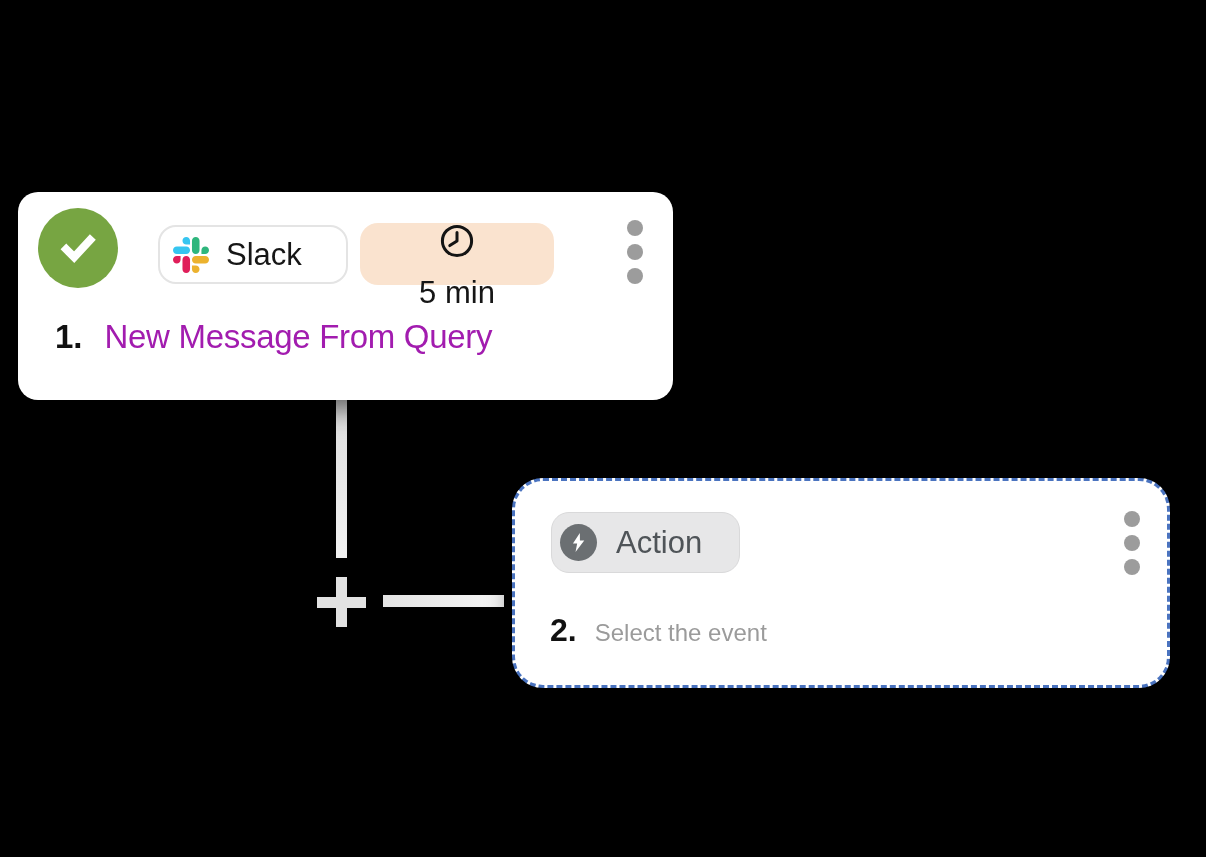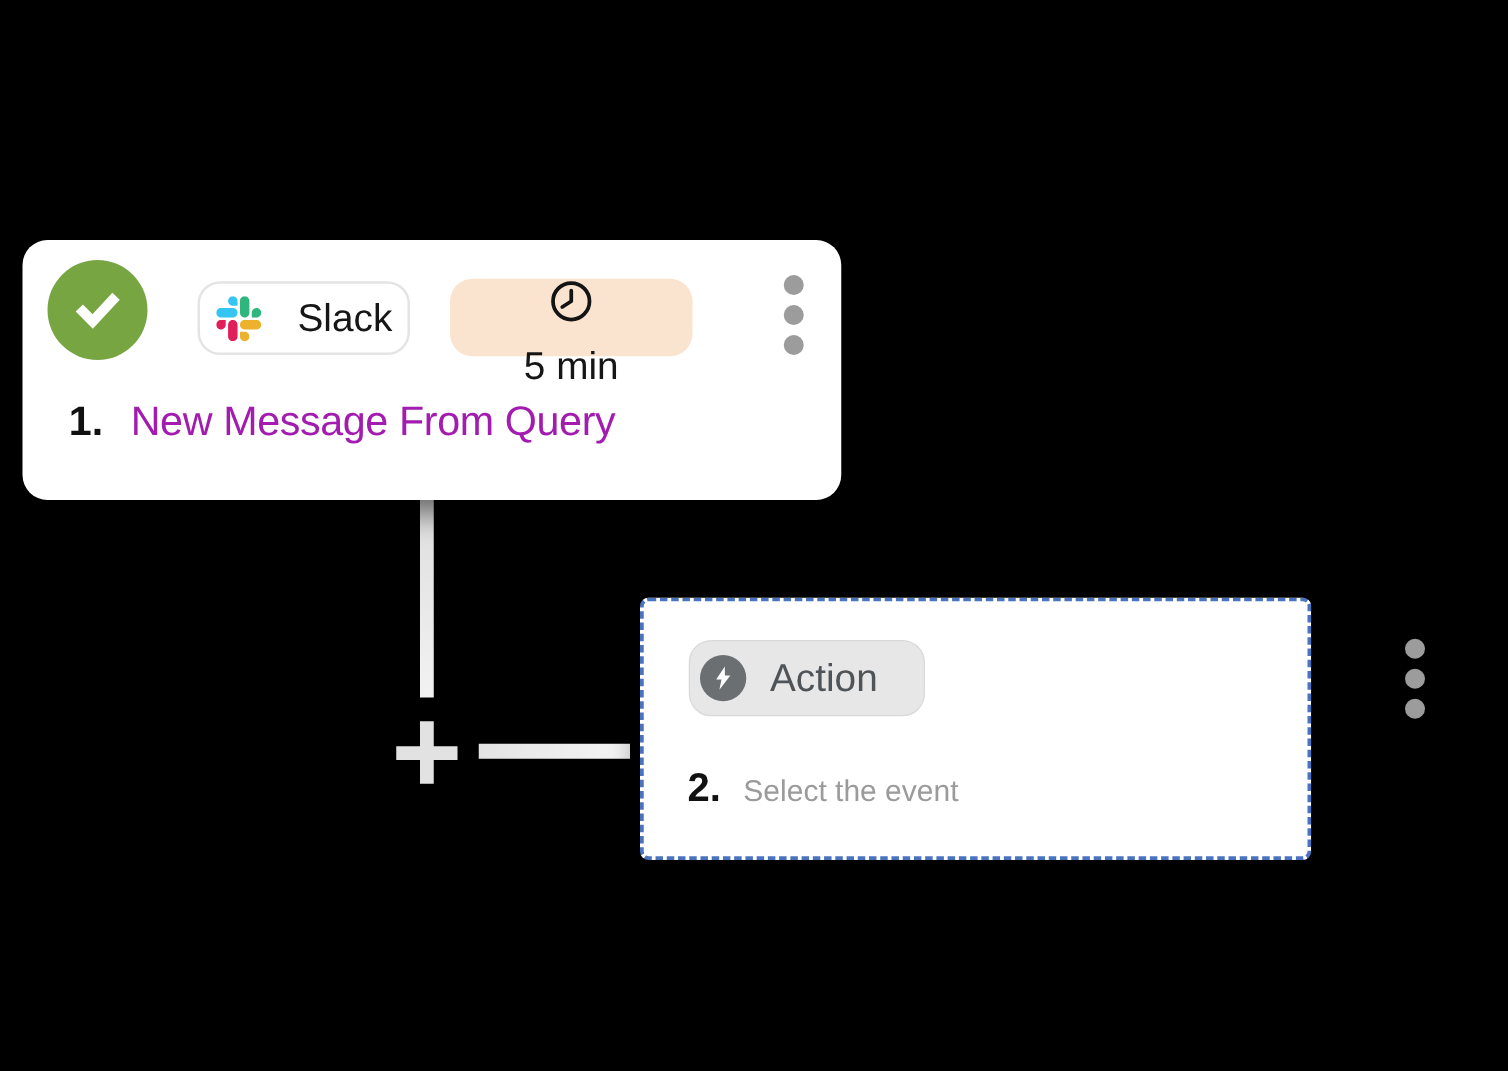--- a/index.html
+++ b/index.html
@@ -13,39 +13,39 @@
     font-family: "Liberation Sans", "DejaVu Sans", sans-serif;
   }
   .card {
     position: absolute;
     background: #ffffff;
     border-radius: 20px;
     box-shadow: 0 10px 24px rgba(0,0,0,0.55);
   }
   .trigger-card { left: 18px; top: 192px; width: 655px; height: 208px; }
   .action-card {
-    left: 512px; top: 478px; width: 537px; height: 210px;
-    border: 3px dashed #4A73BF; border-radius: 7px;
+    left: 512px; top: 478px; width: 658px; height: 210px;
+    border: 3px dashed #4A73BF; border-radius: 31px;
   }
   .status-circle {
     position: absolute; left: 20px; top: 16px;
     width: 80px; height: 80px; border-radius: 50%;
     background: #77A542;
     display: flex; align-items: center; justify-content: center;
   }
   .pill {
     position: absolute;
     display: flex; align-items: center;
     border-radius: 18px;
     font-size: 31px; color: #161616;
   }
   .app-pill {
-    left: 140px; top: 33px; width: 170px; height: 59px;
+    left: 140px; top: 33px; width: 190px; height: 59px;
     background: #ffffff; border: 2px solid #E4E4E4;
-    padding-left: 13px; gap: 29px;
+    padding-left: 13px; gap: 17px;
   }
   .timer-pill {
     left: 342px; top: 31px; width: 194px; height: 62px;
     background: #FAE3CF;
     gap: 16px; flex-direction: column;
   }
   .type-pill {
     left: 36px; top: 31px; width: 189px; height: 61px;
     background: #E7E7E8; border: 1px solid #D9D9DA;
     padding-left: 8px; gap: 19px;

